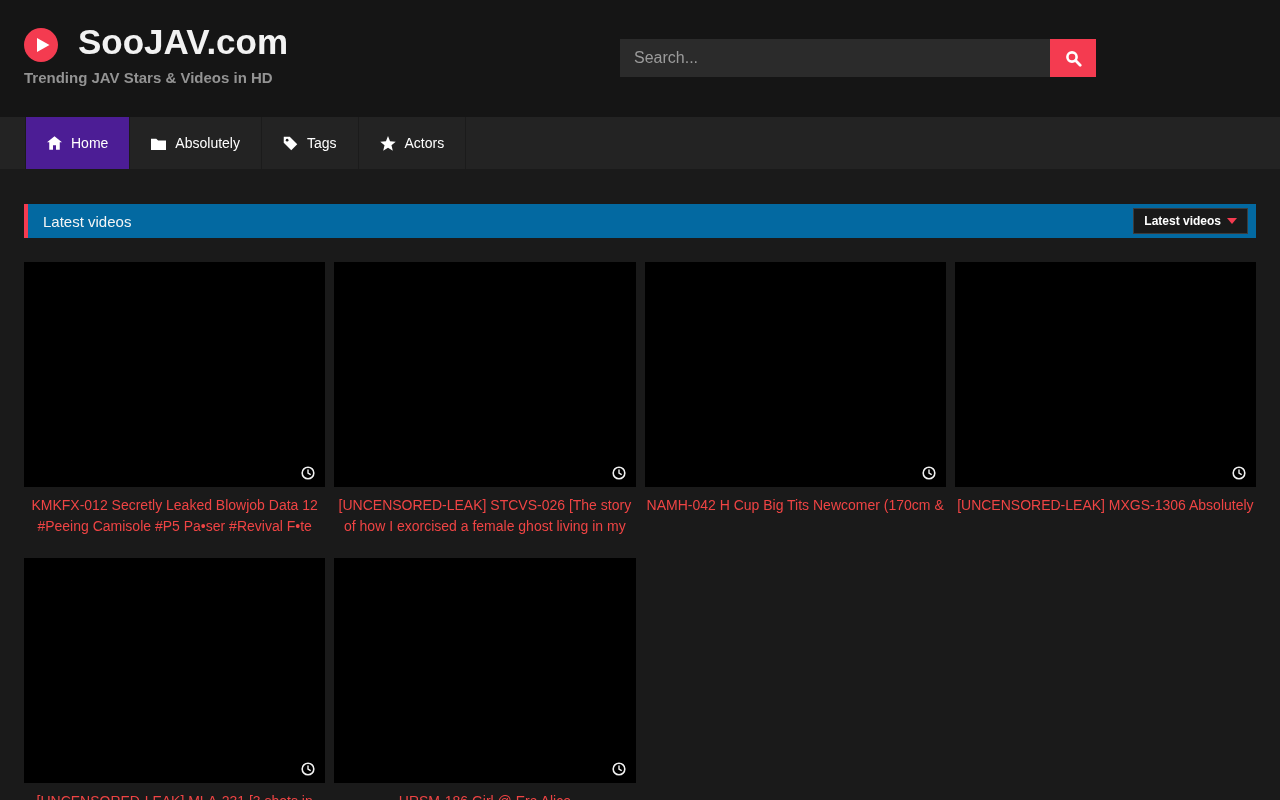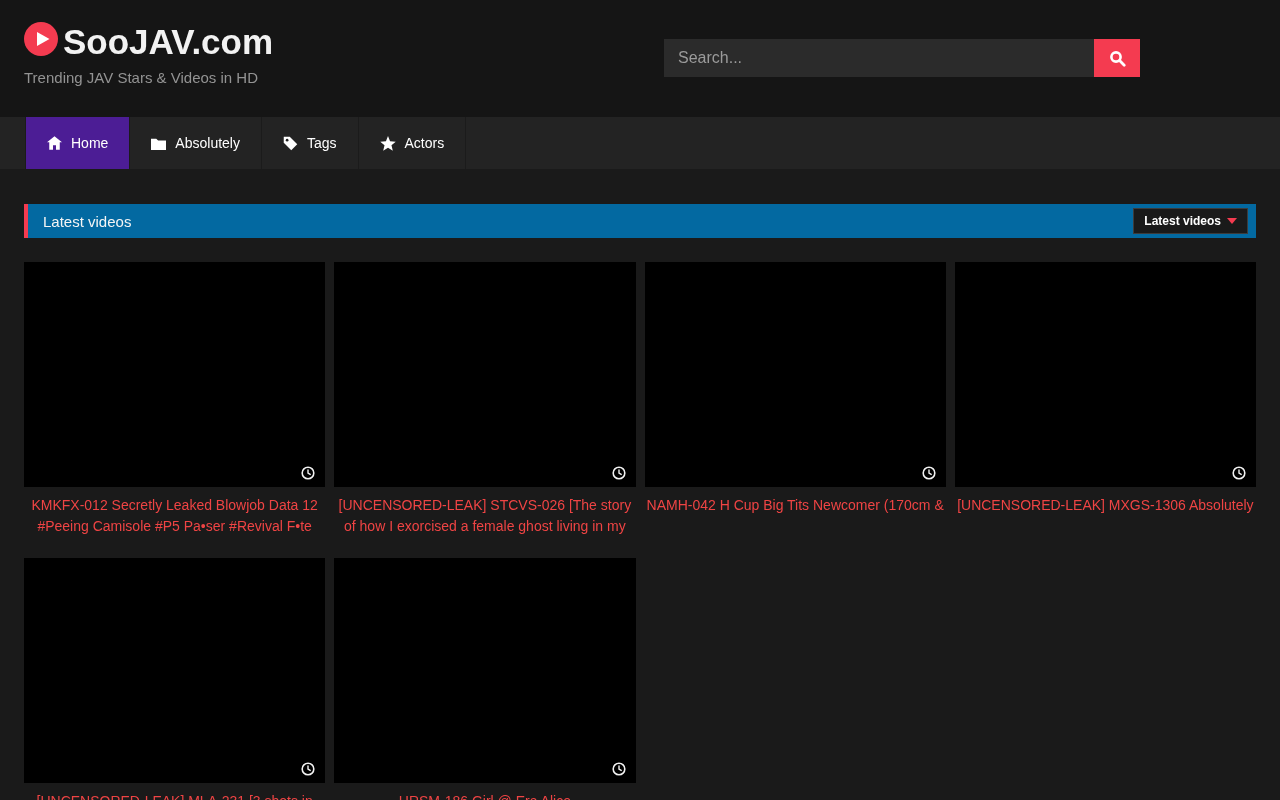--- a/index.html
+++ b/index.html
@@ -12,29 +12,29 @@
   
   .header {
     position:relative;
     height:117px;
     background:#151515;
   }
   .logo-wrap {
     position:absolute; left:24px; top:22px;
     cursor:pointer;
   }
-  .logo-row { display:flex; align-items:flex-start; gap:5px; }
+  .logo-row { display:flex; align-items:flex-end; gap:20px; }
   .logo-text {
     font-size:35px; font-weight:700; color:#f2f2f2; letter-spacing:0px;
   }
   .tagline {
-    margin-top:7px; font-size:15px; color:#939393; font-weight:400;
+    margin-top:7px; font-size:15px; color:#939393; font-weight:700;
   }
   .search-form {
-    position:absolute; left:664px; top:39px;
+    position:absolute; left:620px; top:39px;
     display:flex; height:26px;
   }
   .search-input {
     width:430px; height:38px;
     background:#2b2b2b; border:none; outline:none;
     color:#ddd; font-size:16px; padding:0 14px;
     font-family:"Liberation Sans", sans-serif;
   }
   .search-input::placeholder { color:#9b9b9b; }
   .search-btn {

